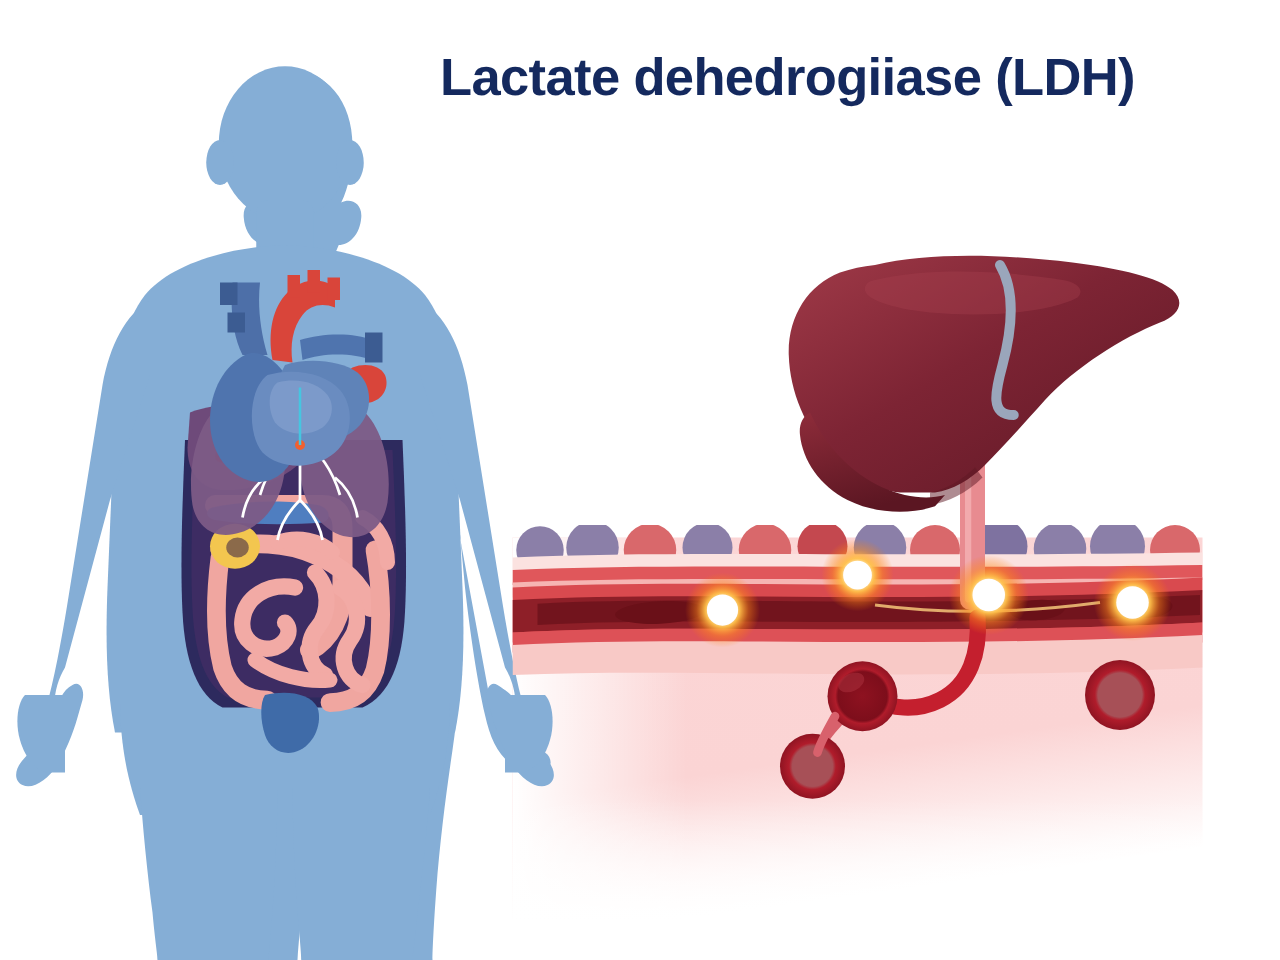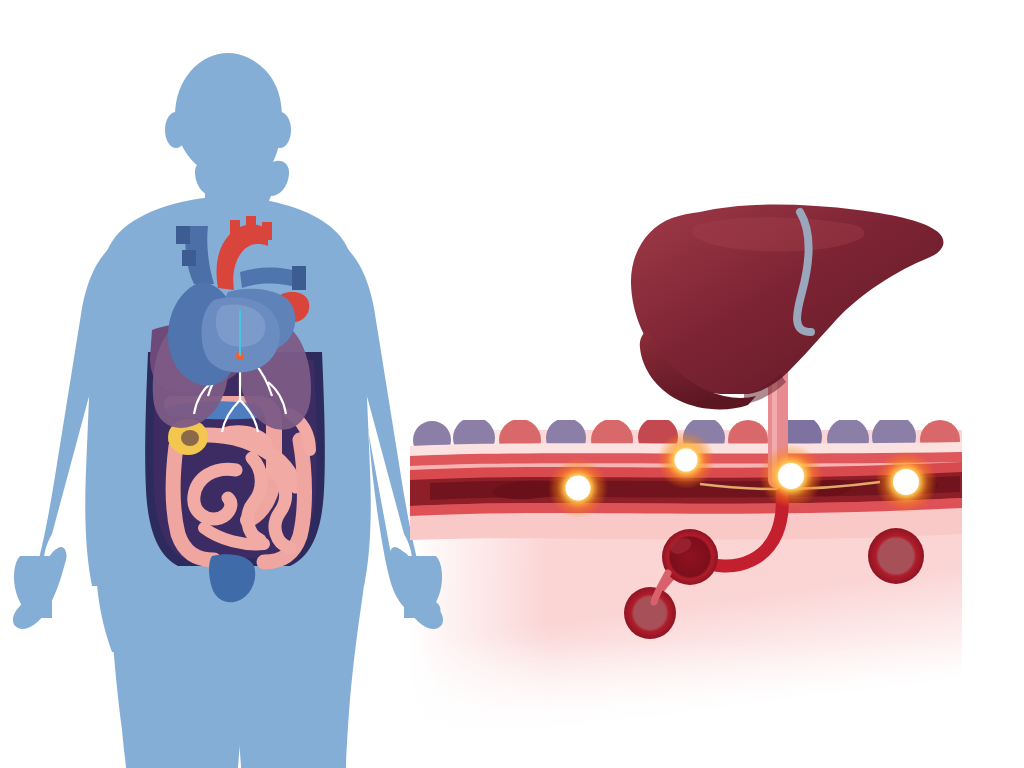--- a/index.html
+++ b/index.html
@@ -418,14 +418,15 @@
         M700 224 C742 214 800 216 850 224 C862 226 868 232 862 238
         C840 250 790 254 744 250 C708 246 690 238 692 230 C693 226 696 225 700 224 Z"></path>
       <path fill="none" stroke="#9aa6bb" stroke-width="8" stroke-linecap="round" d="
         M800 212 C812 232 810 262 802 292 C796 314 792 332 811 332"></path>
       <path fill="#5e1724" opacity="0.5" d="
         M744 394 C756 392 770 384 780 374 L786 382 C774 394 758 402 744 404 Z"></path>
     </g>
 
   </svg>
 
+  <div id="title">Lactate dehedrogiiase (LDH)</div>
 
 </div>
 
 </body></html>

